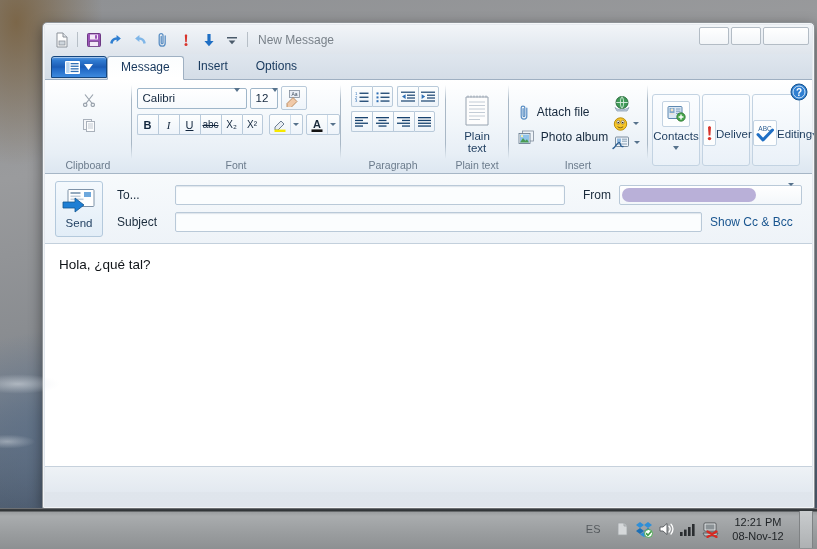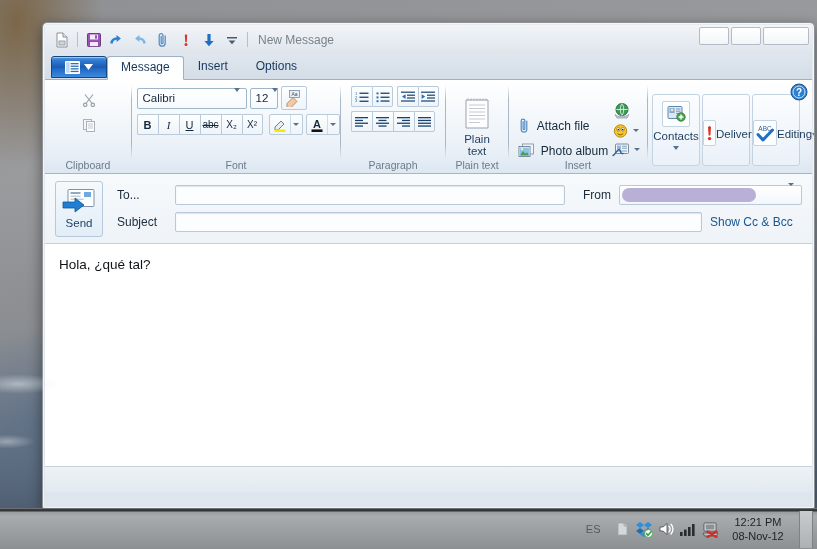--- a/index.html
+++ b/index.html
@@ -108,21 +108,21 @@
   }
 
   
   #ribbon {
     height: 94px; position: relative;
     background: linear-gradient(180deg,#ffffff 0%,#f4f8fb 38%,#e8eff6 78%,#dde7f1 100%);
     border-bottom: 1px solid #a6b6c6;
     display: flex; align-items: stretch; padding: 2px 0 0 0;
   }
   .group { position: relative; display: flex; flex-direction: column; align-items: center; padding: 0 4px; }
-  .group-body { flex: 1; display: flex; align-items: flex-end; padding-top: 4px; }
+  .group-body { flex: 1; display: flex; align-items: center; padding-top: 4px; }
   .group-label {
     font-size: 10.5px; color: #6b7b8c; height: 15px; line-height: 15px;
   }
   .group-sep { width: 1px; background: linear-gradient(180deg,rgba(160,175,190,0),#a9b8c6 20%,#a9b8c6 80%,rgba(160,175,190,0)); margin-top: 3px; height: 74px; }
 
   .bigbtn {
     display: flex; flex-direction: column; align-items: center; justify-content: flex-start;
     padding: 3px 5px 0; border: 1px solid transparent; border-radius: 3px; min-width: 44px;
   }
   .bigbtn .cap { font-size: 11.5px; color: #1d3c5e; margin-top: 2px; text-align: center; line-height: 12px; }

